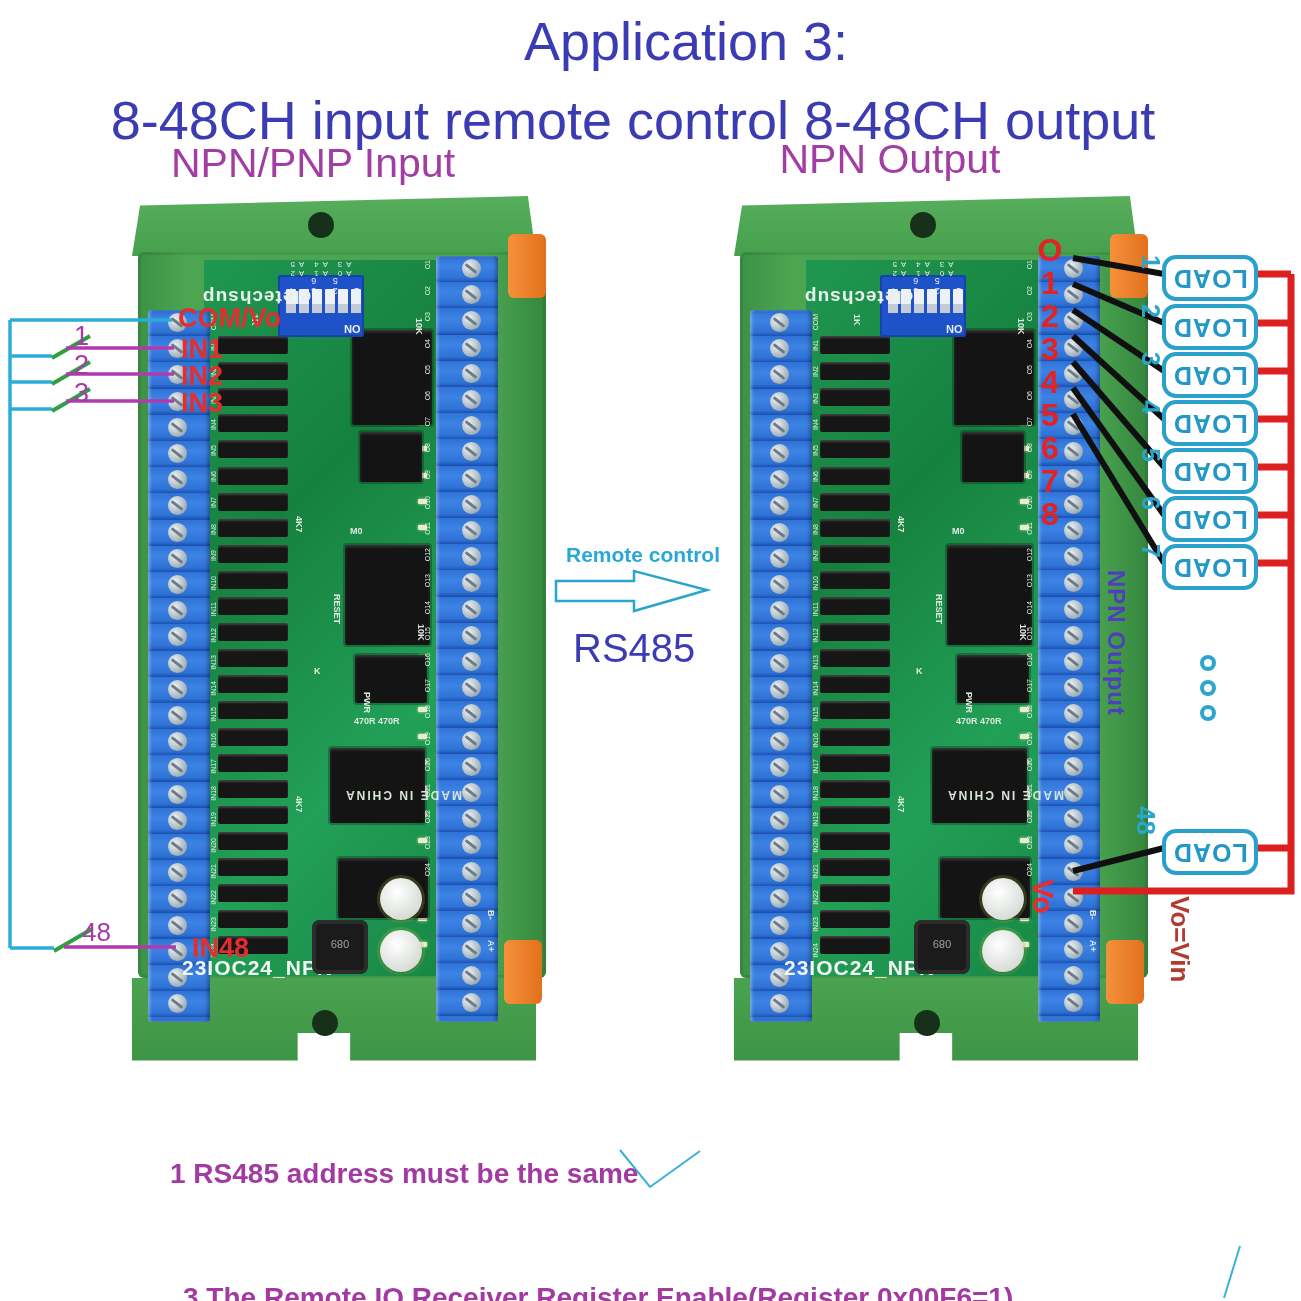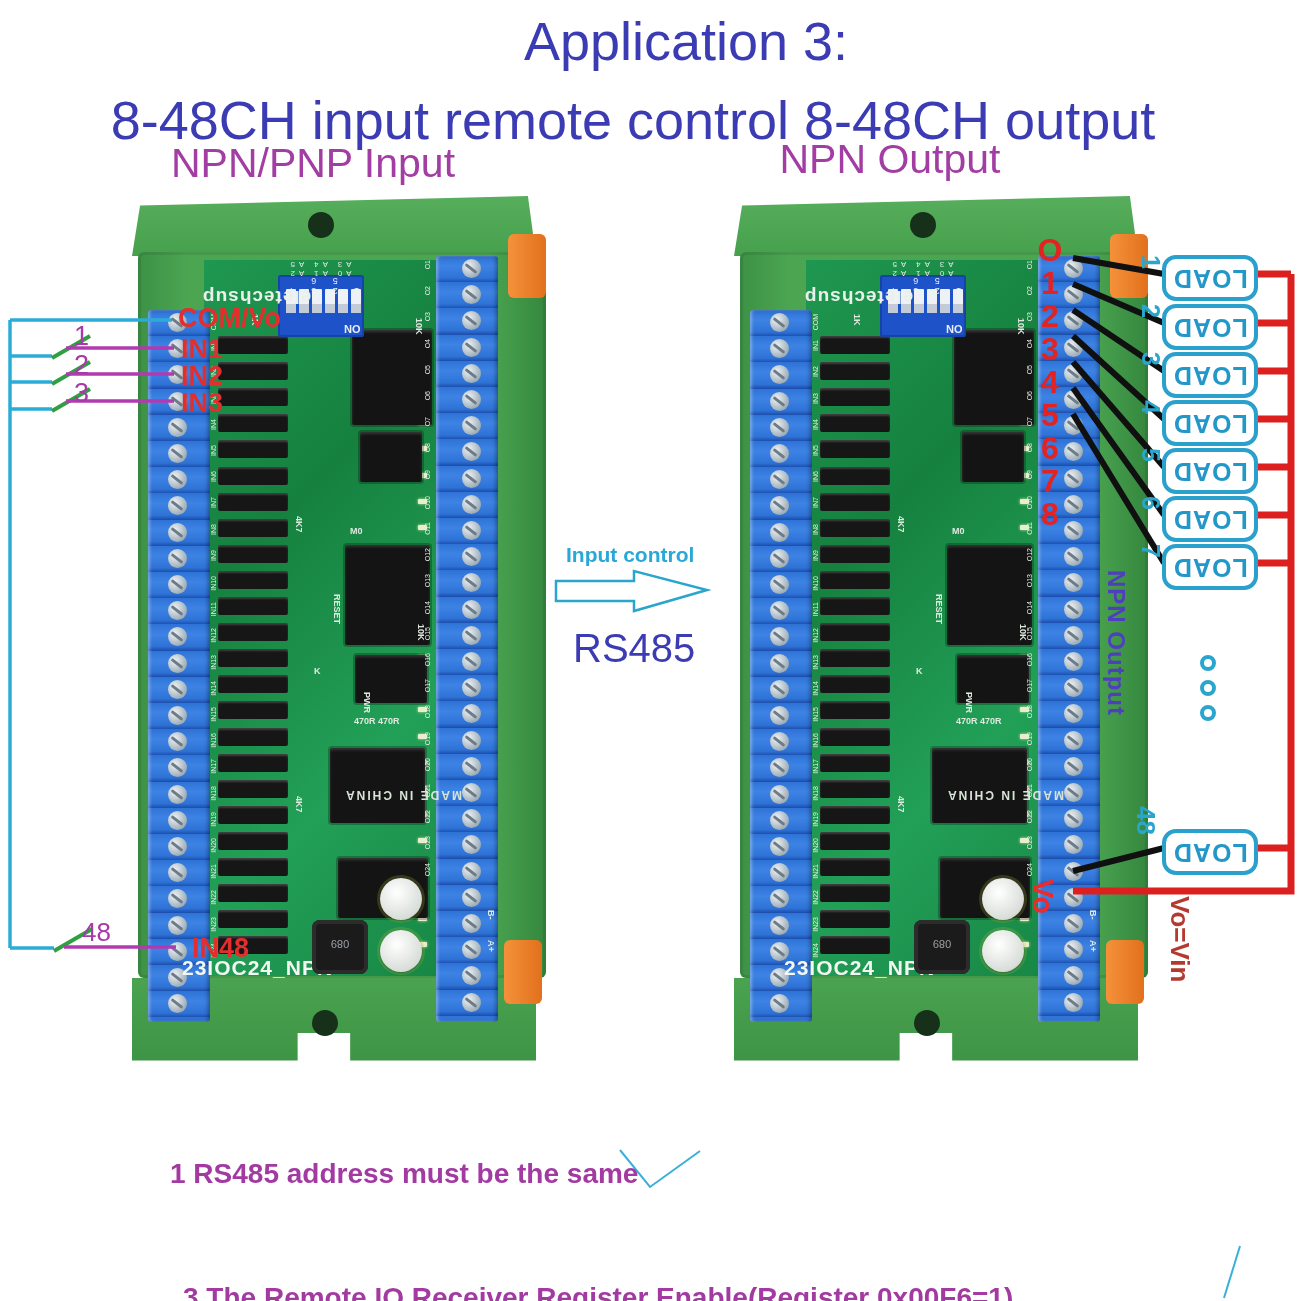--- a/index.html
+++ b/index.html
@@ -562,21 +562,21 @@
   <div class="redlab" style="left:178px;top:303px;">COM/Vo</div>
   <div class="redlab" style="left:181px;top:334px;">IN1</div>
   <div class="redlab" style="left:181px;top:361px;">IN2</div>
   <div class="redlab" style="left:181px;top:388px;">IN3</div>
   <div class="redlab" style="left:192px;top:933px;">IN48</div>
   <div class="numlab" style="left:74px;top:321px;">1</div>
   <div class="numlab" style="left:74px;top:350px;">2</div>
   <div class="numlab" style="left:74px;top:378px;">3</div>
   <div class="numlab" style="left:82px;top:917px;font-size:26px;">48</div>
 
-  <div class="remote" style="left:566px;top:543px;">Input control</div>
+  <div class="remote" style="left:566px;top:543px;">Remote control</div>
   <div class="rs485" style="left:573px;top:626px;">RS485</div>
 
   <div class="ocol" id="ocol" style="left:1036px;top:234px;">
       <span>O</span>
       <span>1</span>
       <span>2</span>
       <span>3</span>
       <span>4</span>
       <span>5</span>
       <span>6</span>

